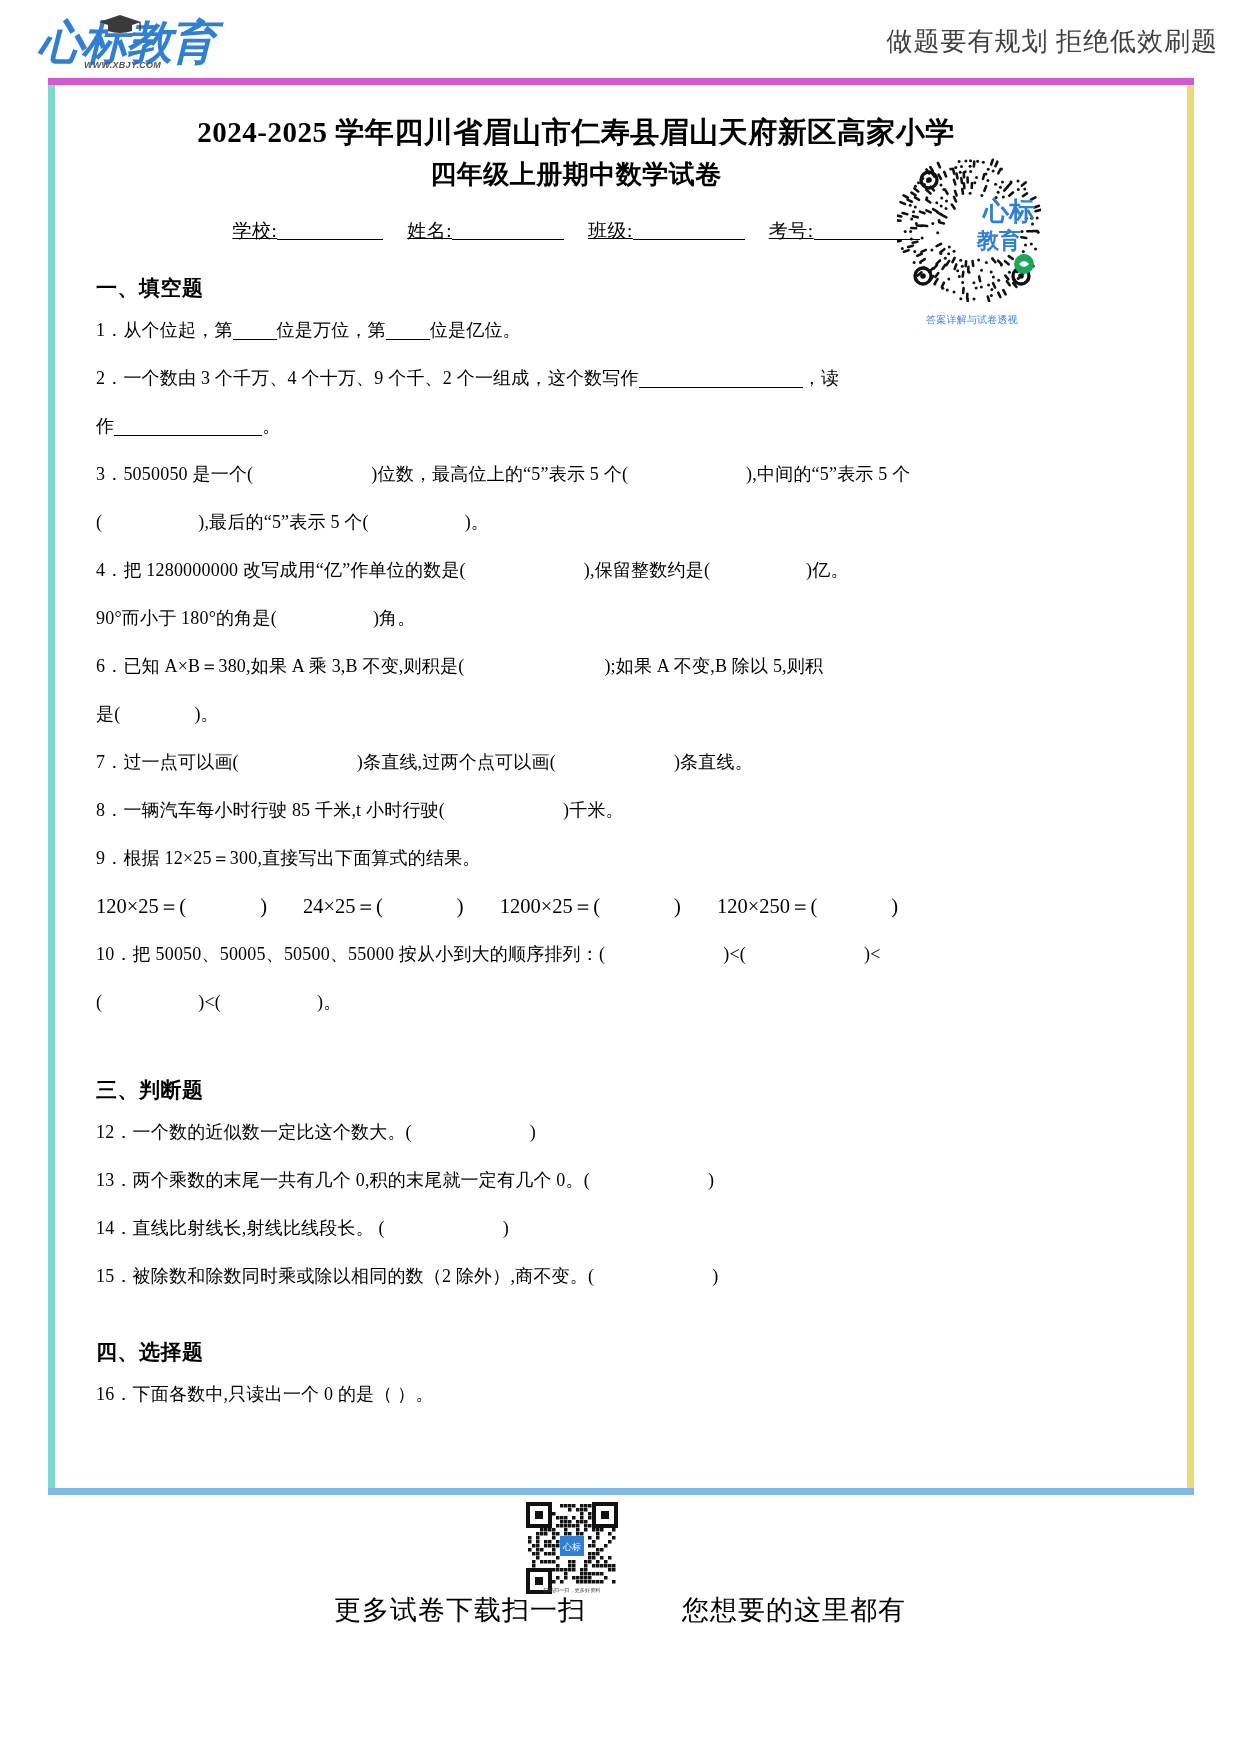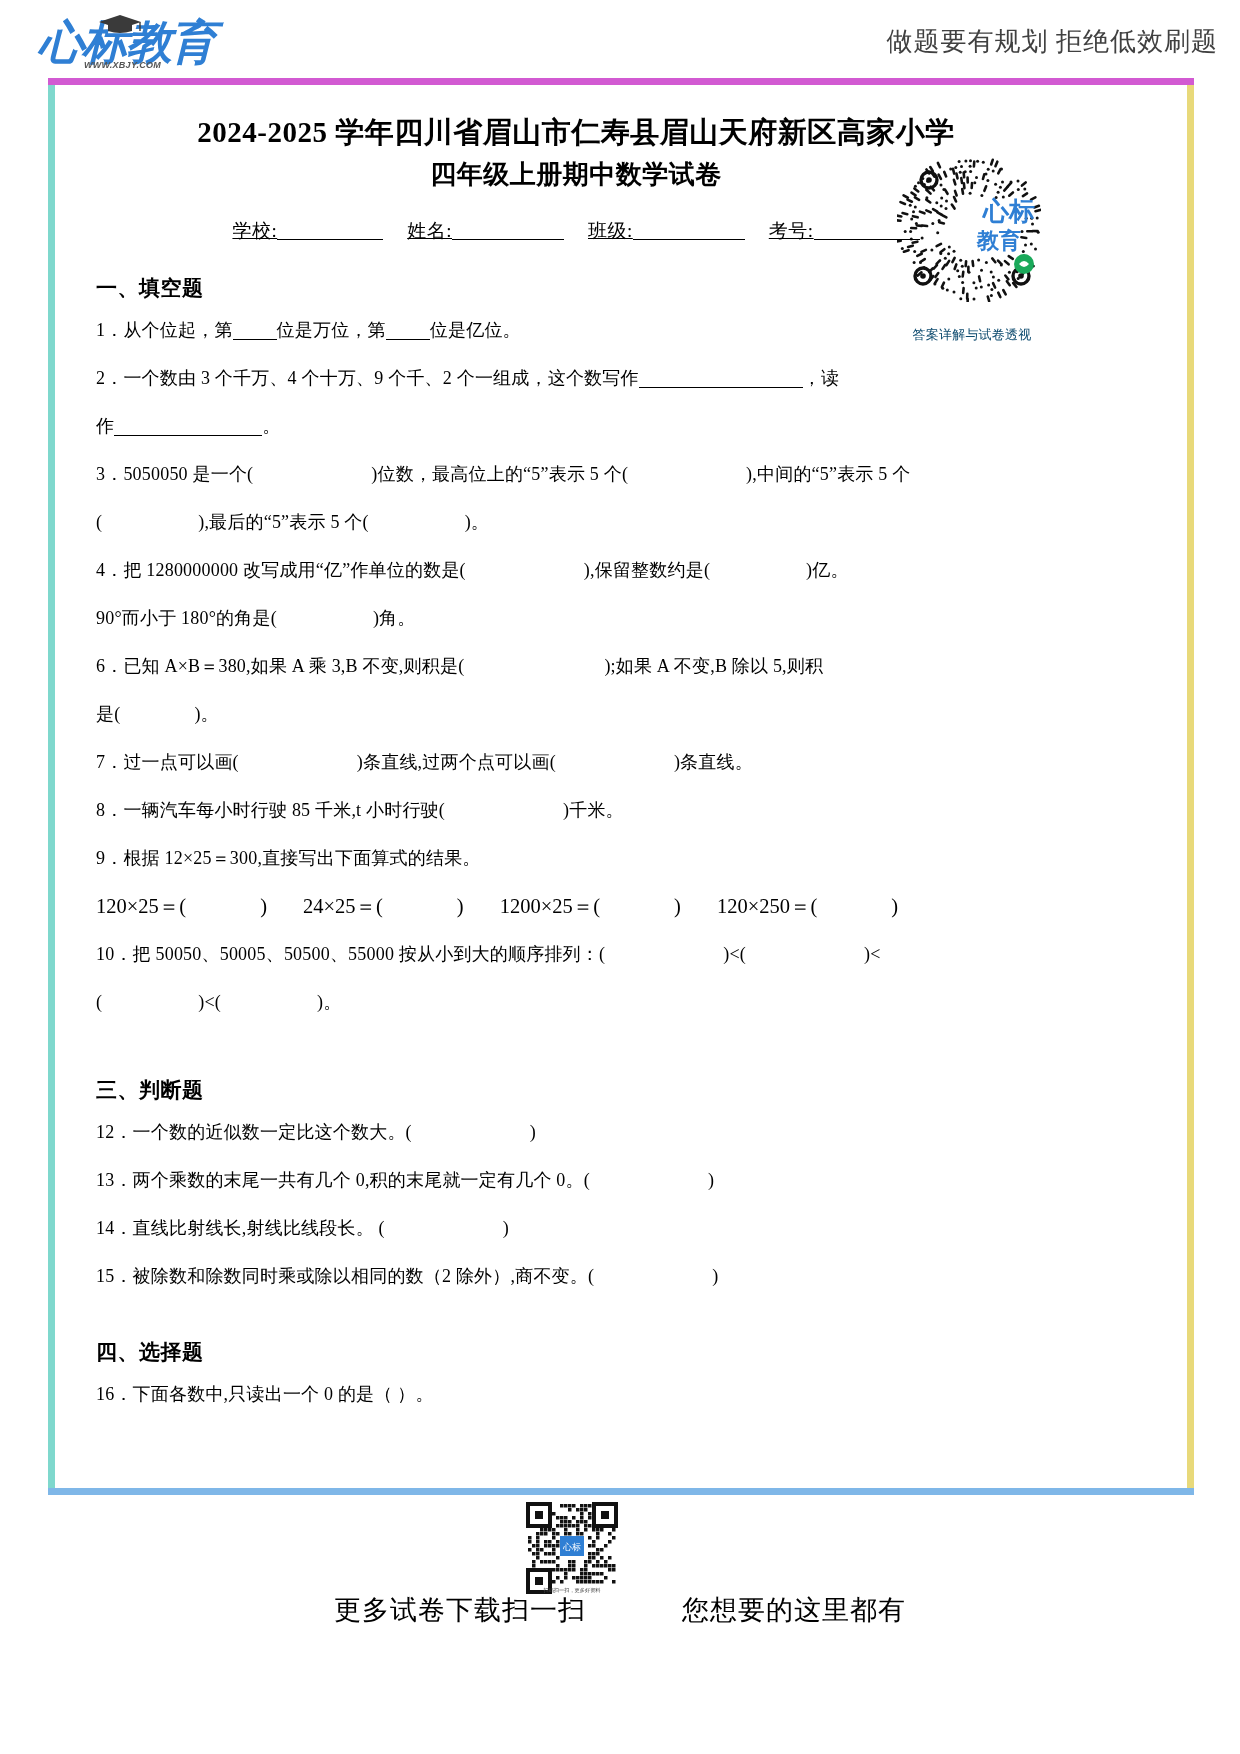--- a/index.html
+++ b/index.html
@@ -79,21 +79,21 @@
   .b1 { width: 106px; }
   .b2 { width: 112px; }
   .b3 { width: 112px; }
   .b4 { width: 106px; }
   .gap { display: inline-block; width: 24px; }
 
   
   .qr-block { position: absolute; left: 897px; top: 158px; width: 150px; text-align: center; }
   .qr-code { width: 144px; height: 144px; display: block; }
   .qr-caption {
-    margin-top: 24px; font-size: 13px; color: #0c4a6e;
+    margin-top: 11px; font-size: 10px; color: #3b82f6;
     font-family: "Liberation Sans", sans-serif; letter-spacing: .2px;
   }
 
   
   .section-head {
     font-weight: 700; font-size: 21px; letter-spacing: .5px;
     margin-top: 30px; margin-bottom: 6px;
   }
   .q {
     font-size: 18px; line-height: 44px; letter-spacing: .2px;

